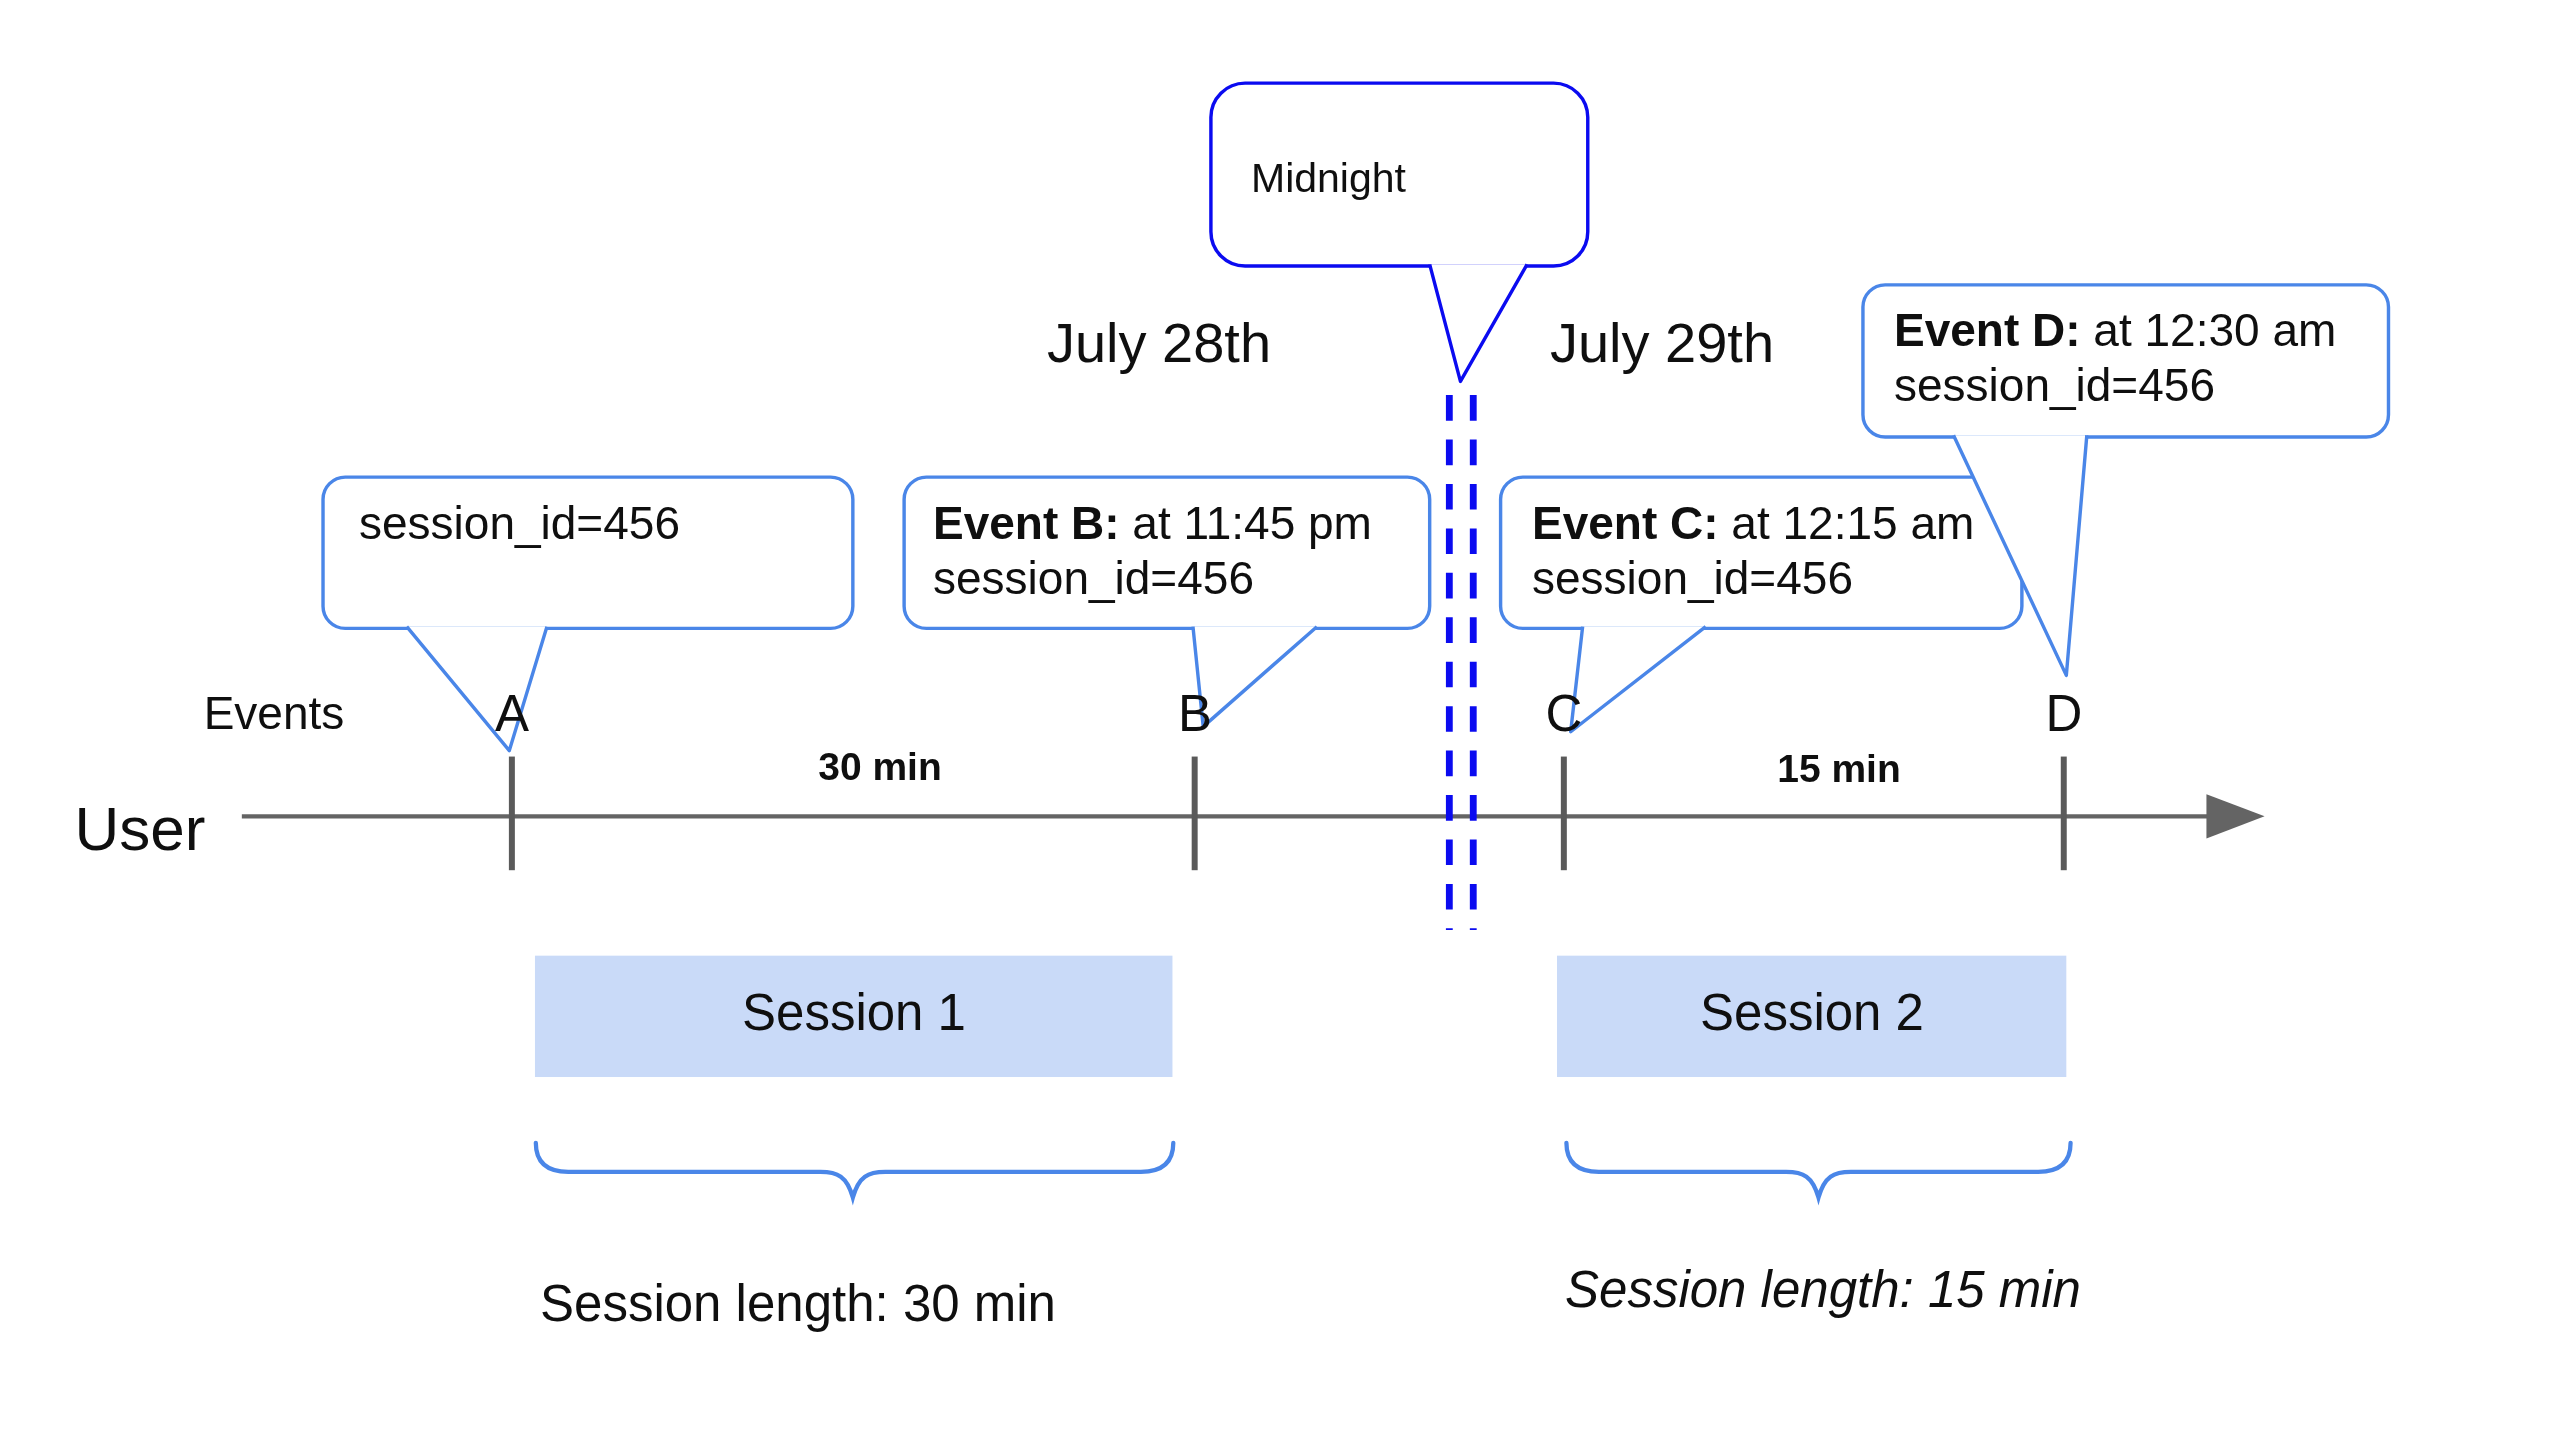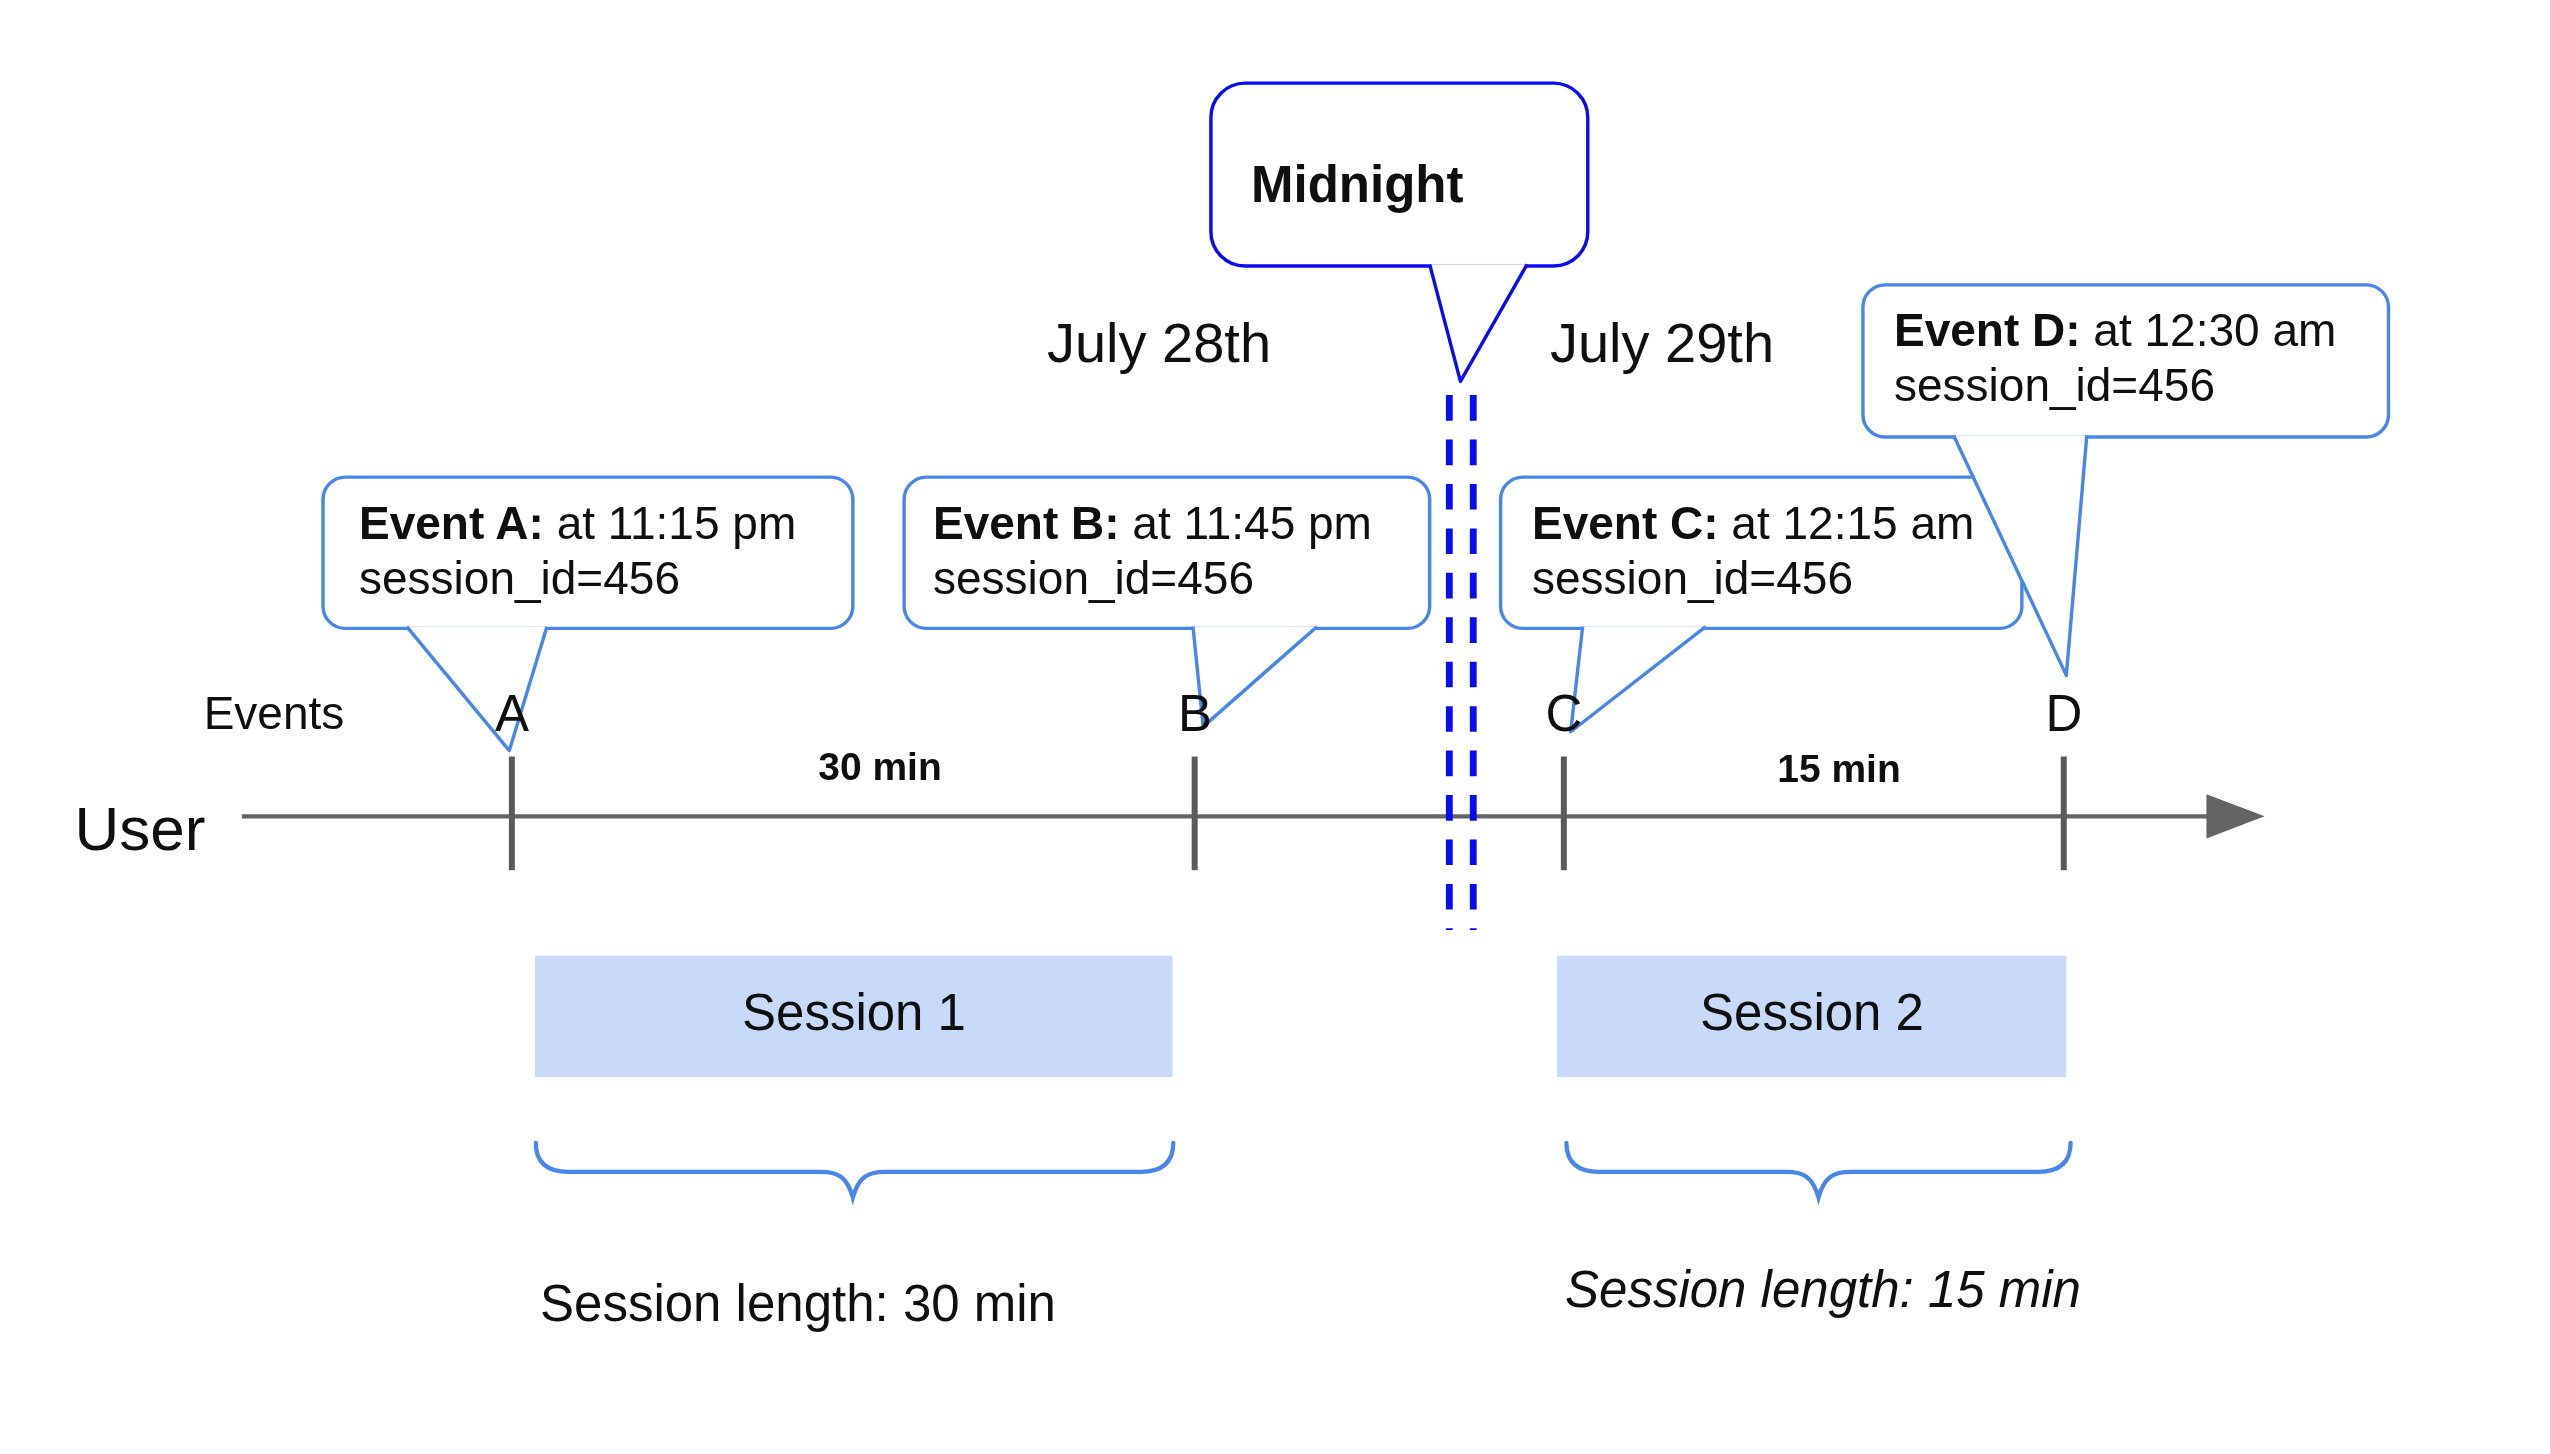--- a/index.html
+++ b/index.html
@@ -4,21 +4,21 @@
 <style>
   html,body{margin:0;padding:0;background:#ffffff;}
   #canvas{
     position:relative;width:2550px;height:1455px;background:#ffffff;overflow:hidden;
     font-family:"Liberation Sans", sans-serif;color:var(--text,#0f0f0f);
   }
   .pos{position:absolute;white-space:nowrap;}
   .ctr{transform:translate(-50%,-50%);}
   svg.layer{position:absolute;left:0;top:0;width:2550px;height:1455px;}
   .date{font-size:56px;}
-  .midnight-label{font-size:51px;font-weight:bold;}
+  .midnight-label{font-size:41px;font-weight:normal;}
   .bubble-text{font-size:46px;line-height:55px;}
   .bubble-text b{font-weight:bold;}
   .tick-label{font-size:51px;}
   .events-label{font-size:46px;}
   .user-label{font-size:62px;}
   .min-label{font-size:39px;font-weight:bold;}
   .session-name{font-size:51px;}
   .session-length{font-size:51px;}
   .callout-rect{fill:#ffffff;stroke:var(--callout-border,#4a86e8);stroke-width:4;}
   .callout-tail{fill:#ffffff;stroke:var(--callout-border,#4a86e8);stroke-width:4;stroke-linejoin:round;}
@@ -81,21 +81,20 @@
     <path class="brace" d="M 627 1337 C 627 1362, 642 1371, 665 1371 L 960 1371 C 980 1371, 991 1376, 998 1401 C 1005 1376, 1016 1371, 1036 1371 L 1335 1371 C 1358 1371, 1373 1362, 1373 1337"></path>
     <path class="brace" d="M 1833 1337 C 1833 1362, 1848 1371, 1871 1371 L 2090 1371 C 2110 1371, 2121 1376, 2128 1401 C 2135 1376, 2146 1371, 2166 1371 L 2385 1371 C 2408 1371, 2423 1362, 2423 1337"></path>
   </svg>
 
   <div class="pos midnight-label" style="left:1251px;top:155px;">Midnight</div>
 
   <div class="pos ctr date" style="left:1159px;top:342px;">July 28th</div>
   <div class="pos ctr date" style="left:1662px;top:342px;">July 29th</div>
 
   <div class="pos bubble-text" style="left:359px;top:496px;">
-    <div><b>Event A:</b><span> at 11:15 pm</span></div>
     <div>session_id=456</div>
   </div>
   <div class="pos bubble-text" style="left:933px;top:496px;">
     <div><b>Event B:</b><span> at 11:45 pm</span></div>
     <div>session_id=456</div>
   </div>
   <div class="pos bubble-text" style="left:1532px;top:496px;">
     <div><b>Event C:</b><span> at 12:15 am</span></div>
     <div>session_id=456</div>
   </div>

